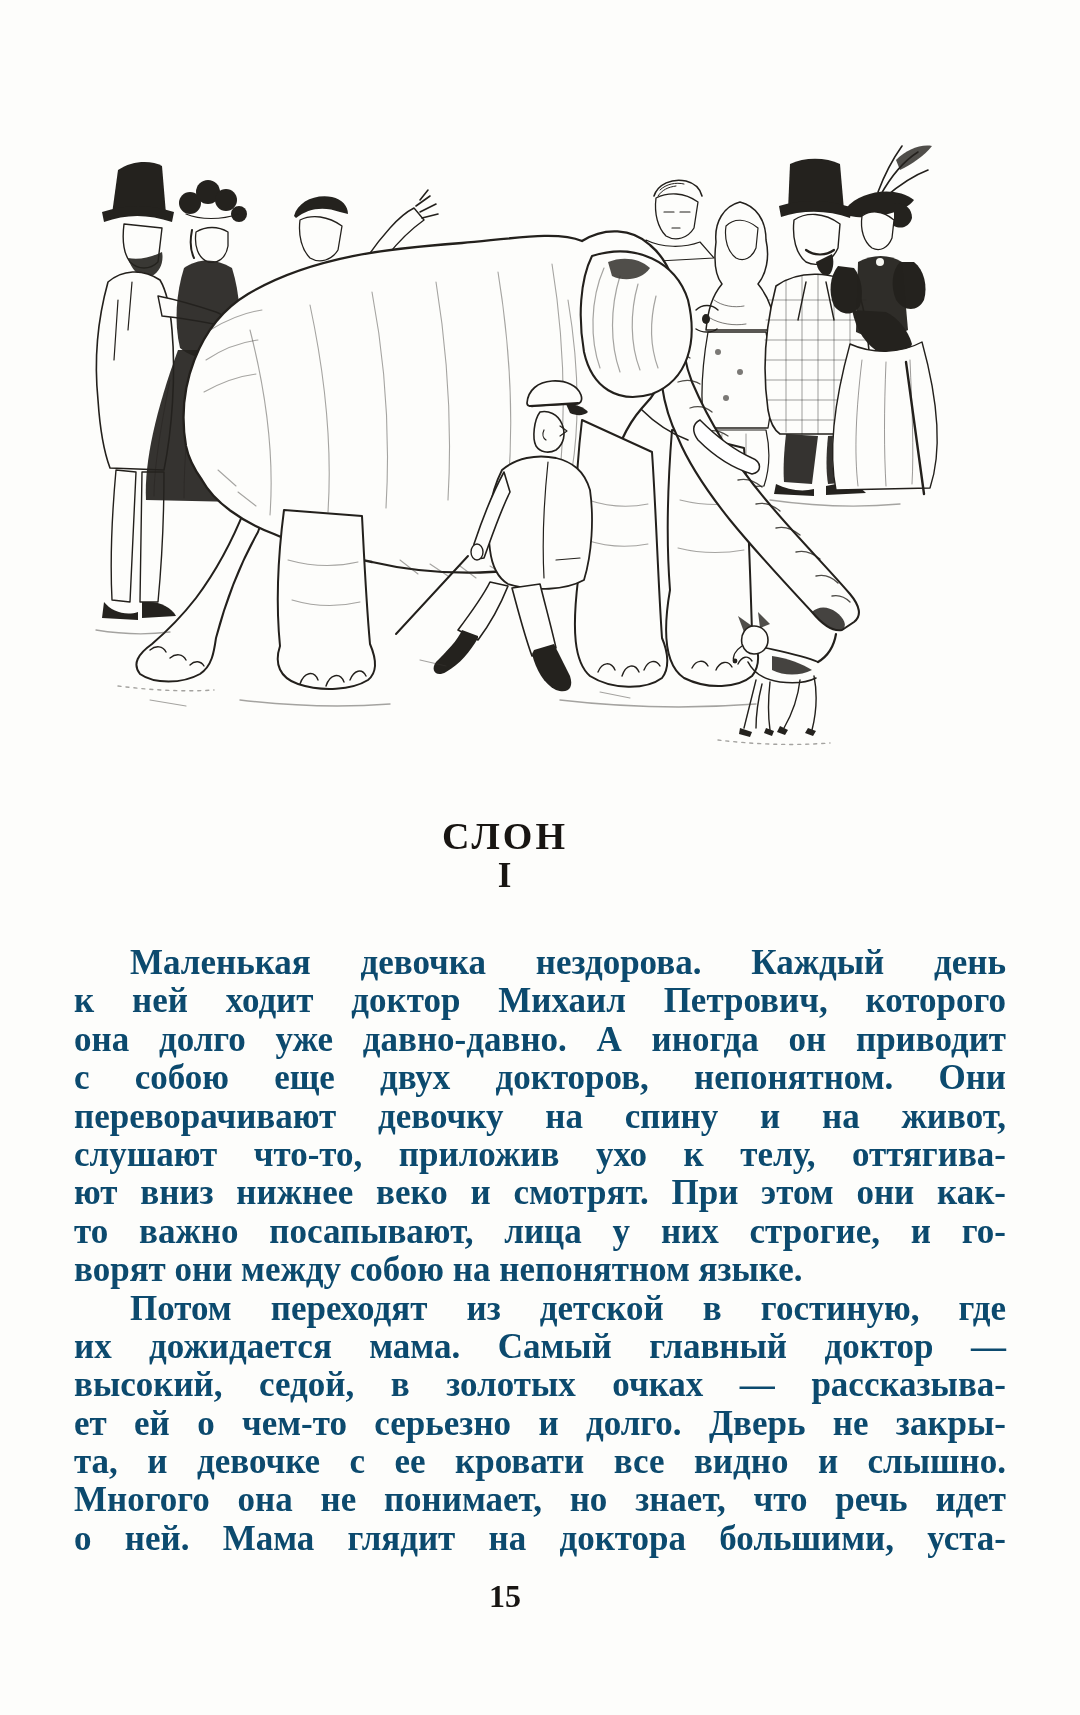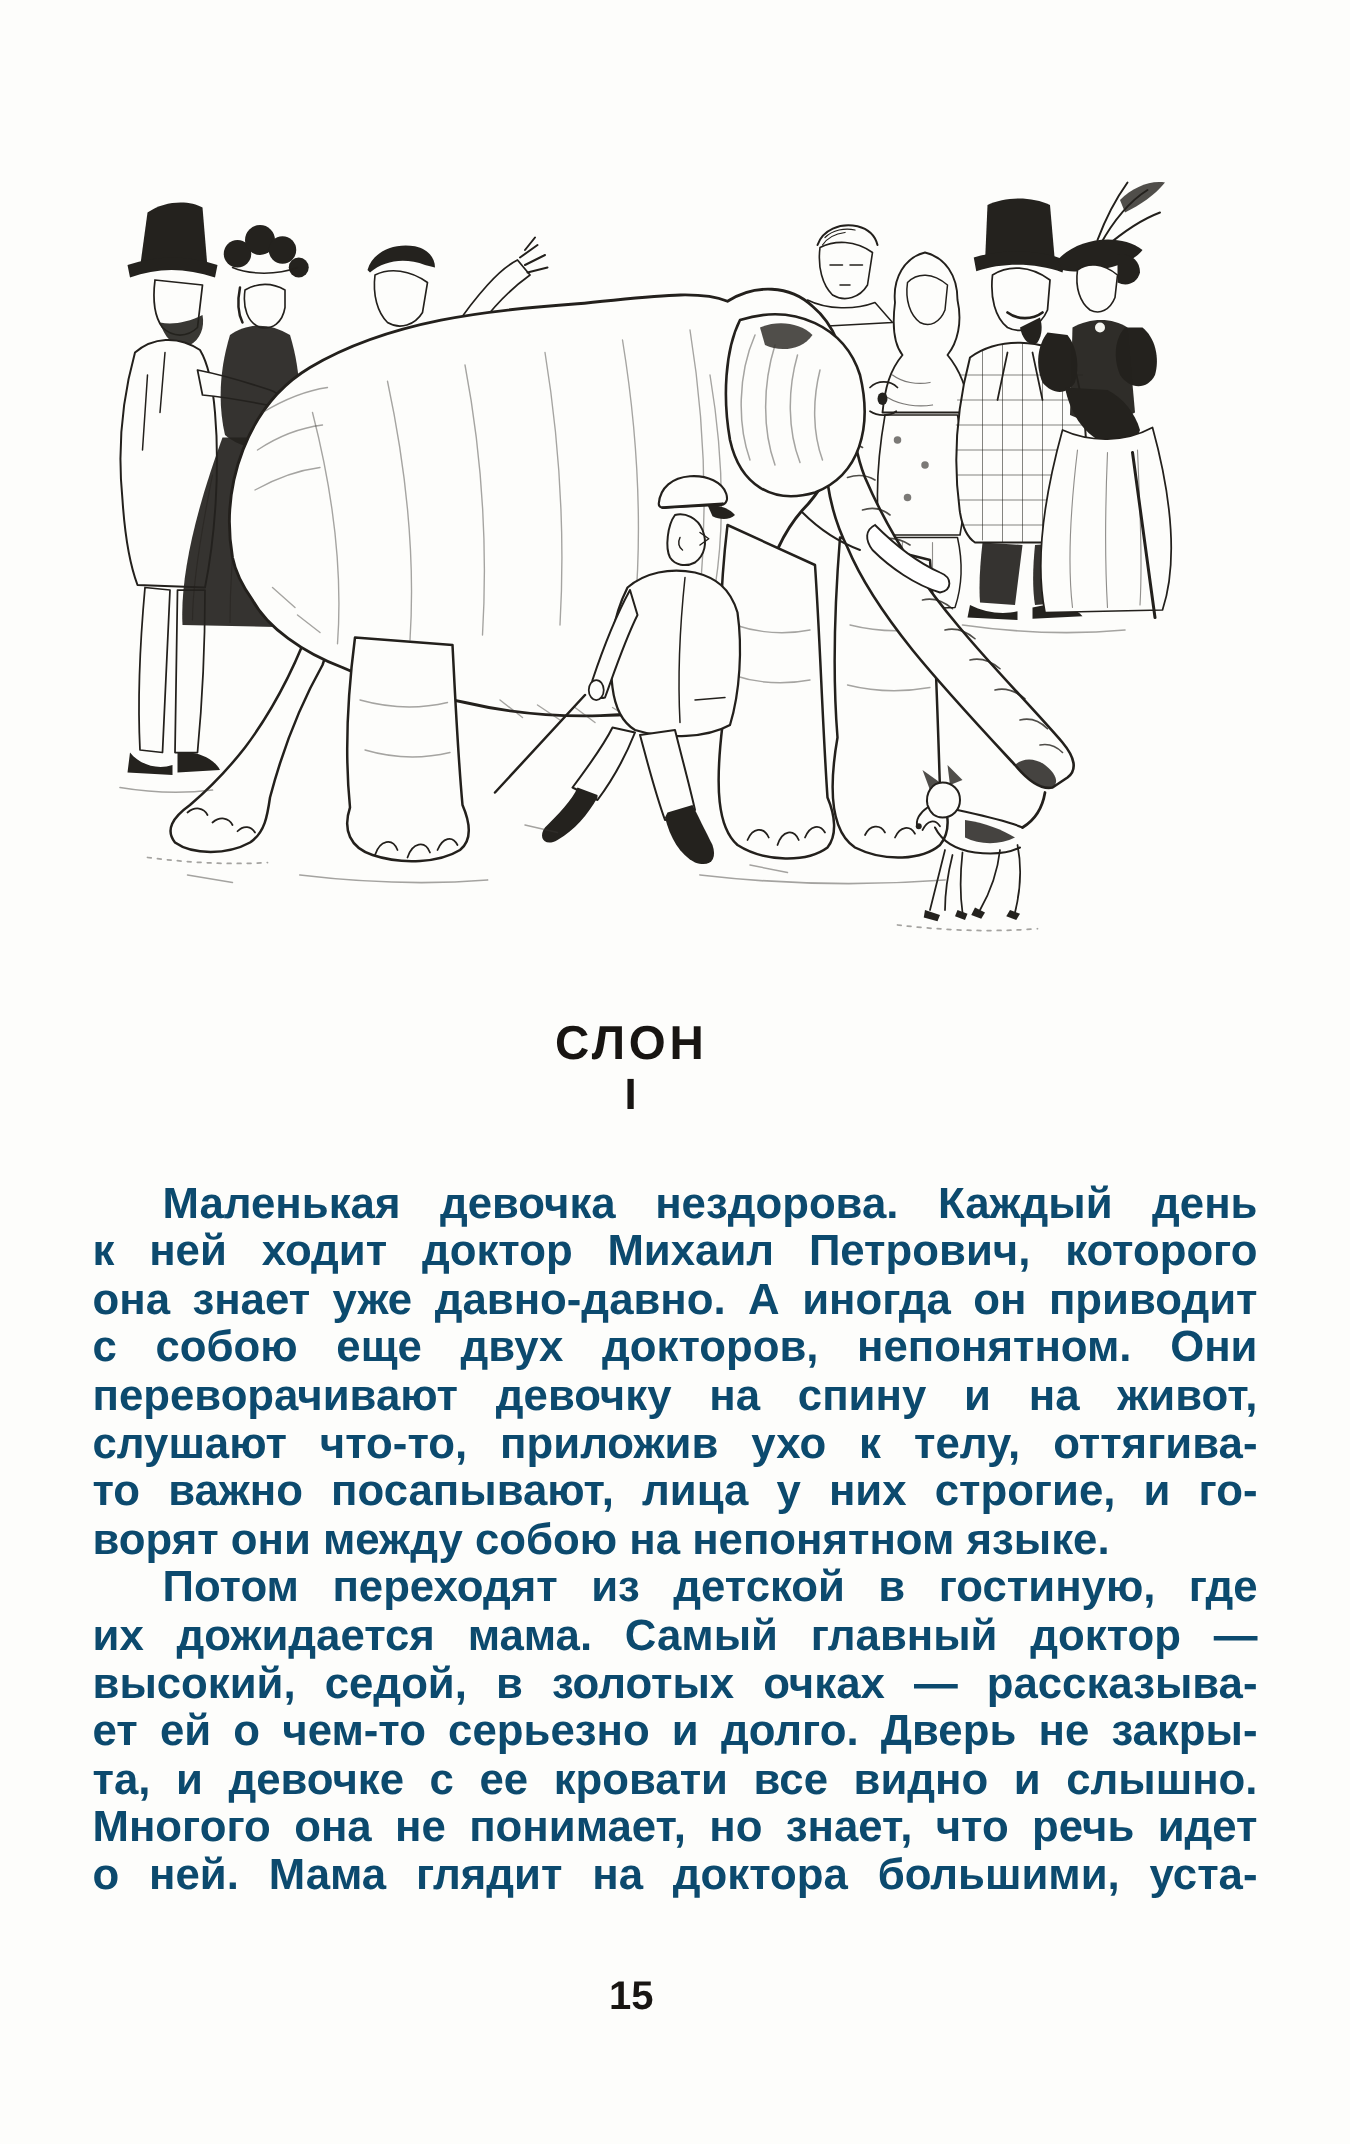--- a/index.html
+++ b/index.html
@@ -1,19 +1,19 @@
 <!DOCTYPE html>
 <html><head>
 <meta charset="utf-8">
 <style>
   html,body{margin:0;padding:0;background:#e9e9e7;}
   .page{
     position:relative;width:1080px;height:1715px;margin:0 auto;
     background:#fdfdfb;overflow:hidden;
-    font-family:Liberation Sans, sans-serif;color:#181512;
+    font-family:Liberation Serif, serif;color:#181512;
   }
   .illustration{position:absolute;left:0;top:0;}
   .centered{position:absolute;left:0;width:1010px;text-align:center;}
   .story-title{top:789px;font-weight:bold;font-size:38px;letter-spacing:3px;}
   .chapter{top:856px;font-weight:bold;font-size:35px;letter-spacing:1px;}
   .page-number{top:1578px;font-weight:bold;font-size:32px;}
   .text-block{position:absolute;left:74px;top:944px;width:932px;}
   .line{
     height:38.4px;overflow:visible;white-space:nowrap;
     font-weight:bold;font-size:35px;line-height:38.4px;
@@ -199,24 +199,25 @@
     </g>
   </svg>
 
   <h1 class="centered story-title">СЛОН</h1>
 
   <div class="centered chapter">I</div>
 
   <div class="text-block" id="text-block">
       <div class="line indent">Маленькая девочка нездорова. Каждый день</div>
       <div class="line">к ней ходит доктор Михаил Петрович, которого</div>
-      <div class="line">она знает уже давно-давно. А иногда он приводит</div>
+      <div class="line">она долго уже давно-давно. А иногда он приводит</div>
       <div class="line">с собою еще двух докторов, непонятном. Они</div>
       <div class="line">переворачивают девочку на спину и на живот,</div>
       <div class="line">слушают что-то, приложив ухо к телу, оттягива-</div>
+      <div class="line">ют вниз нижнее веко и смотрят. При этом они как-</div>
       <div class="line">то важно посапывают, лица у них строгие, и го-</div>
       <div class="line nofill">ворят они между собою на непонятном языке.</div>
       <div class="line indent">Потом переходят из детской в гостиную, где</div>
       <div class="line">их дожидается мама. Самый главный доктор —</div>
       <div class="line">высокий, седой, в золотых очках — рассказыва-</div>
       <div class="line">ет ей о чем-то серьезно и долго. Дверь не закры-</div>
       <div class="line">та, и девочке с ее кровати все видно и слышно.</div>
       <div class="line">Многого она не понимает, но знает, что речь идет</div>
       <div class="line">о ней. Мама глядит на доктора большими, уста-</div>
     </div>

